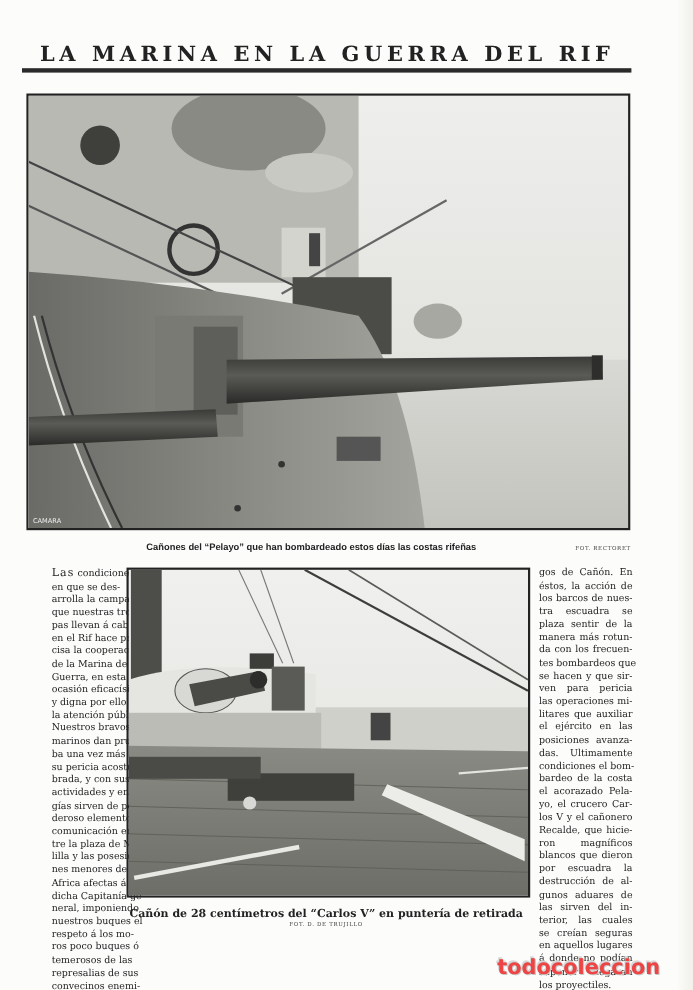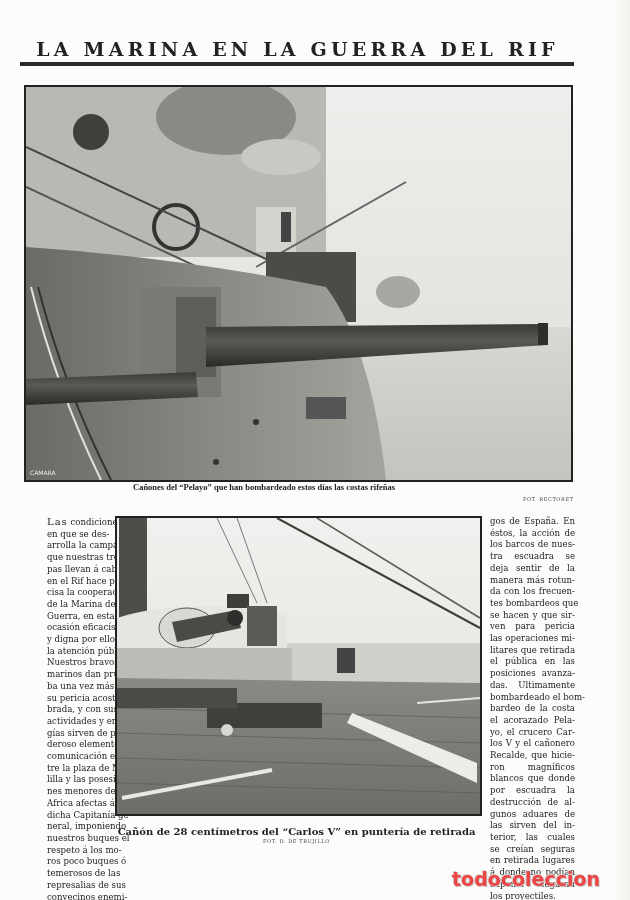--- a/index.html
+++ b/index.html
@@ -16,22 +16,22 @@
     letter-spacing: 4.2px; color: #222; white-space: nowrap;
   }
   .title-rule { position: absolute; left: 20px; top: 62px; width: 554px; height: 4px; background: #2a2a2a; }
 
   .photo { position: absolute; border: 2px solid #222; overflow: hidden; }
   .photo svg { display: block; }
   .photo1 { left: 24px; top: 85px; width: 545px; height: 393px; }
   .photo2 { left: 115px; top: 516px; width: 363px; height: 296px; }
 
   .caption1 {
-    position: absolute; left: 133px; top: 482px; font-size: 8.5px; font-weight: bold;
-    font-family: Liberation Serif, serif; color: #222; white-space: nowrap;
+    position: absolute; left: 133px; top: 492px; font-size: 8.5px; font-weight: bold;
+    font-family: Liberation Sans, sans-serif; color: #222; white-space: nowrap;
   }
   .credit1 {
     position: absolute; left: 523px; top: 496px; font-size: 5px; letter-spacing: 0.6px;
     color: #444; white-space: nowrap;
   }
   .caption2 {
     position: absolute; left: 115px; top: 826px; width: 363px; text-align: center;
     font-size: 10px; font-weight: bold; color: #222; white-space: nowrap;
   }
   .credit2 {
@@ -204,49 +204,49 @@
       <line x1="5" y1="280" x2="155" y2="252" stroke="#e8e8e4" stroke-width="4"></line>
       <line x1="300" y1="185" x2="363" y2="180" stroke="#e4e4e0" stroke-width="2"></line>
       <circle cx="110" cy="212" r="6" fill="#d8d8d4"></circle>
     </svg>
   </div>
 
   <div class="caption2">Cañón de 28 centímetros del “Carlos V” en puntería de retirada</div>
   <div class="credit2">FOT. D. DE TRUJILLO</div>
 
   <div class="col col-right">
-    <span class="line">gos de España. En</span>
+    <span class="line">gos de Cañón. En</span>
     <span class="line">éstos, la acción de</span>
     <span class="line">los barcos de nues-</span>
     <span class="line">tra escuadra se</span>
-    <span class="line">deja sentir de la</span>
+    <span class="line">plaza sentir de la</span>
     <span class="line">manera más rotun-</span>
     <span class="line">da con los frecuen-</span>
     <span class="line">tes bombardeos que</span>
     <span class="line">se hacen y que sir-</span>
     <span class="line">ven para pericia</span>
     <span class="line">las operaciones mi-</span>
-    <span class="line">litares que retirada</span>
-    <span class="line">el pública en las</span>
+    <span class="line">litares que auxiliar</span>
+    <span class="line">el ejército en las</span>
     <span class="line">posiciones avanza-</span>
     <span class="line">das. Ultimamente</span>
-    <span class="line">bombardeado el bom-</span>
+    <span class="line">condiciones el bom-</span>
     <span class="line">bardeo de la costa</span>
     <span class="line">el acorazado Pela-</span>
     <span class="line">yo, el crucero Car-</span>
     <span class="line">los V y el cañonero</span>
     <span class="line">Recalde, que hicie-</span>
     <span class="line">ron magníficos</span>
-    <span class="line">blancos que donde</span>
+    <span class="line">blancos que dieron</span>
     <span class="line">por escuadra la</span>
     <span class="line">destrucción de al-</span>
     <span class="line">gunos aduares de</span>
     <span class="line">las sirven del in-</span>
     <span class="line">terior, las cuales</span>
     <span class="line">se creían seguras</span>
-    <span class="line">en retirada lugares</span>
+    <span class="line">en aquellos lugares</span>
     <span class="line">á donde no podían</span>
     <span class="line">suponer llegaran</span>
     <span class="line last">los proyectiles.</span>
   </div>
 
   <div class="watermark">todocoleccion</div>
 </div>
 
 </body></html>

